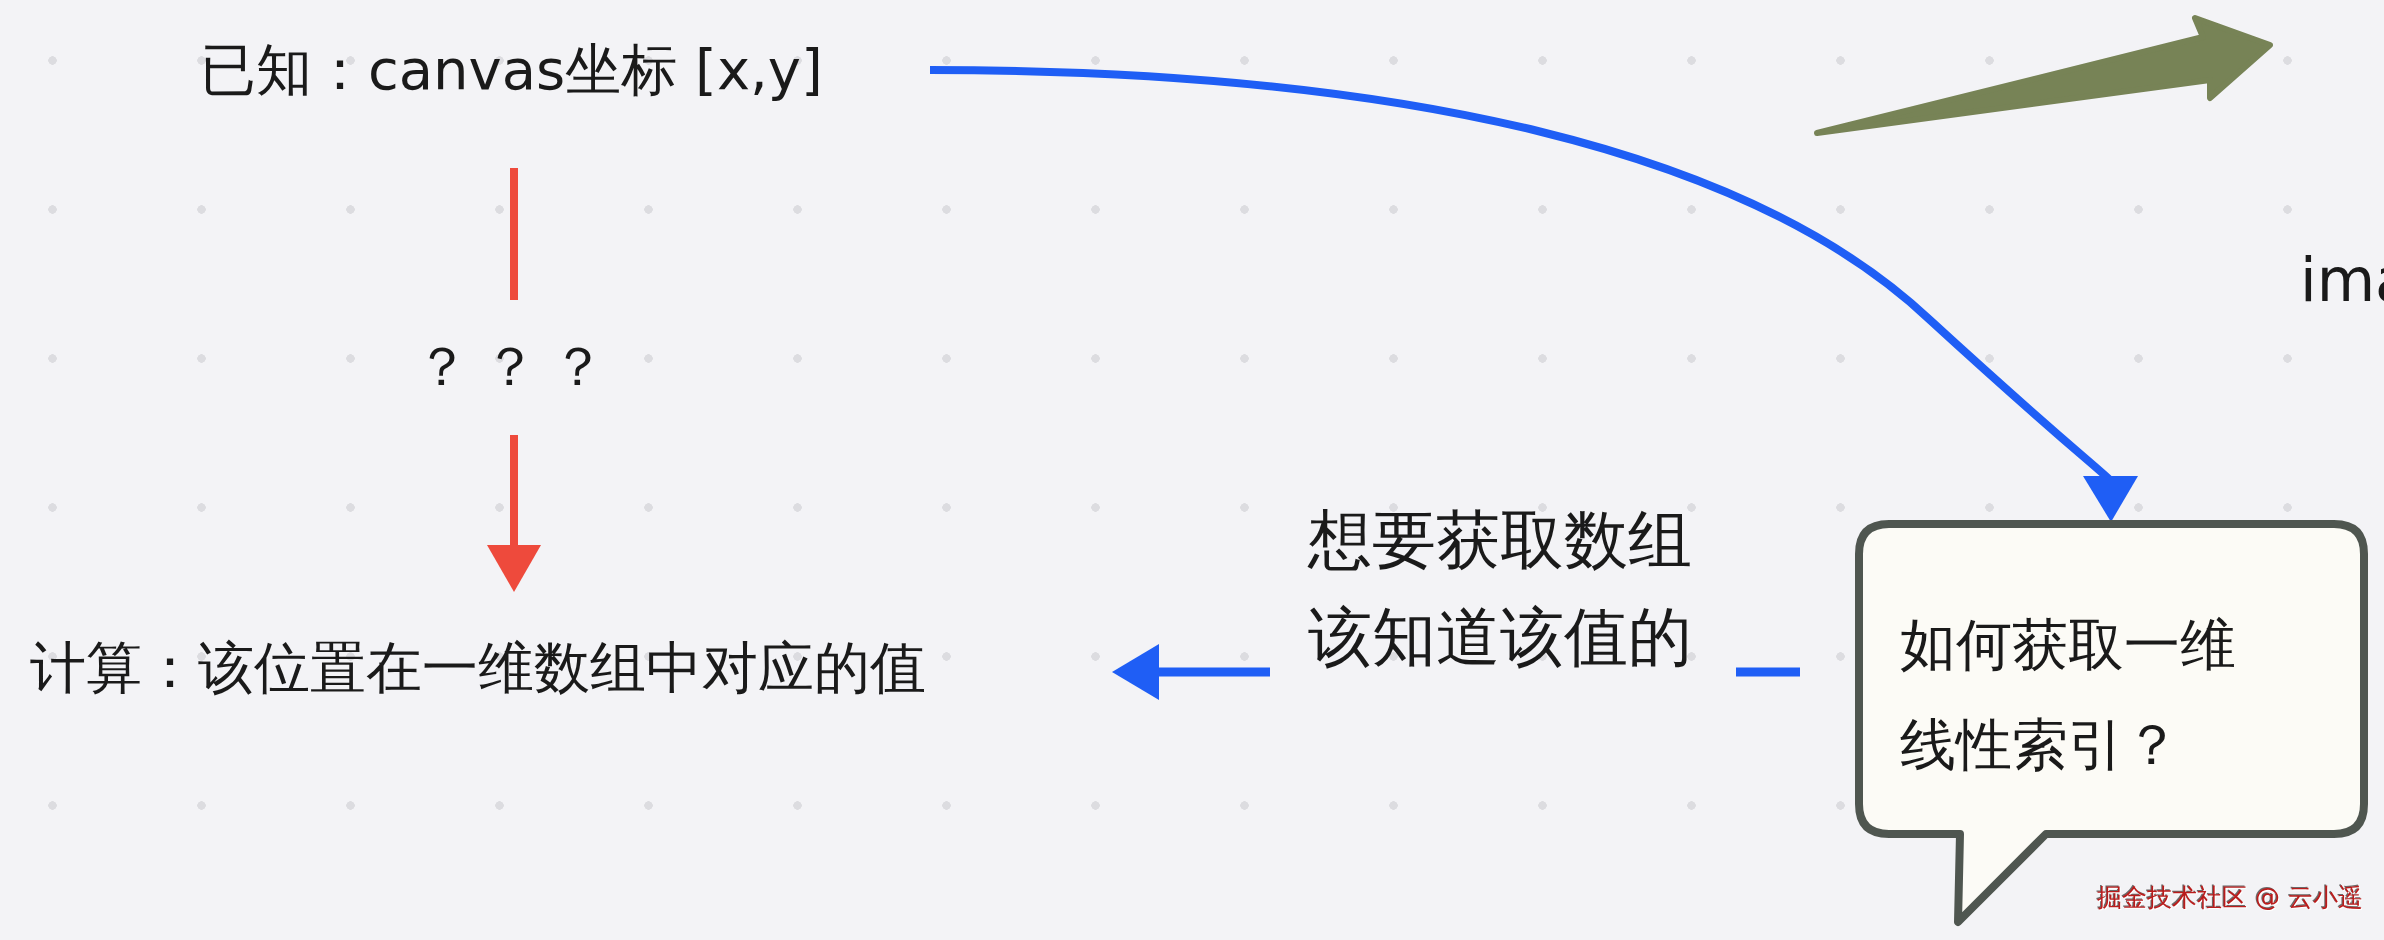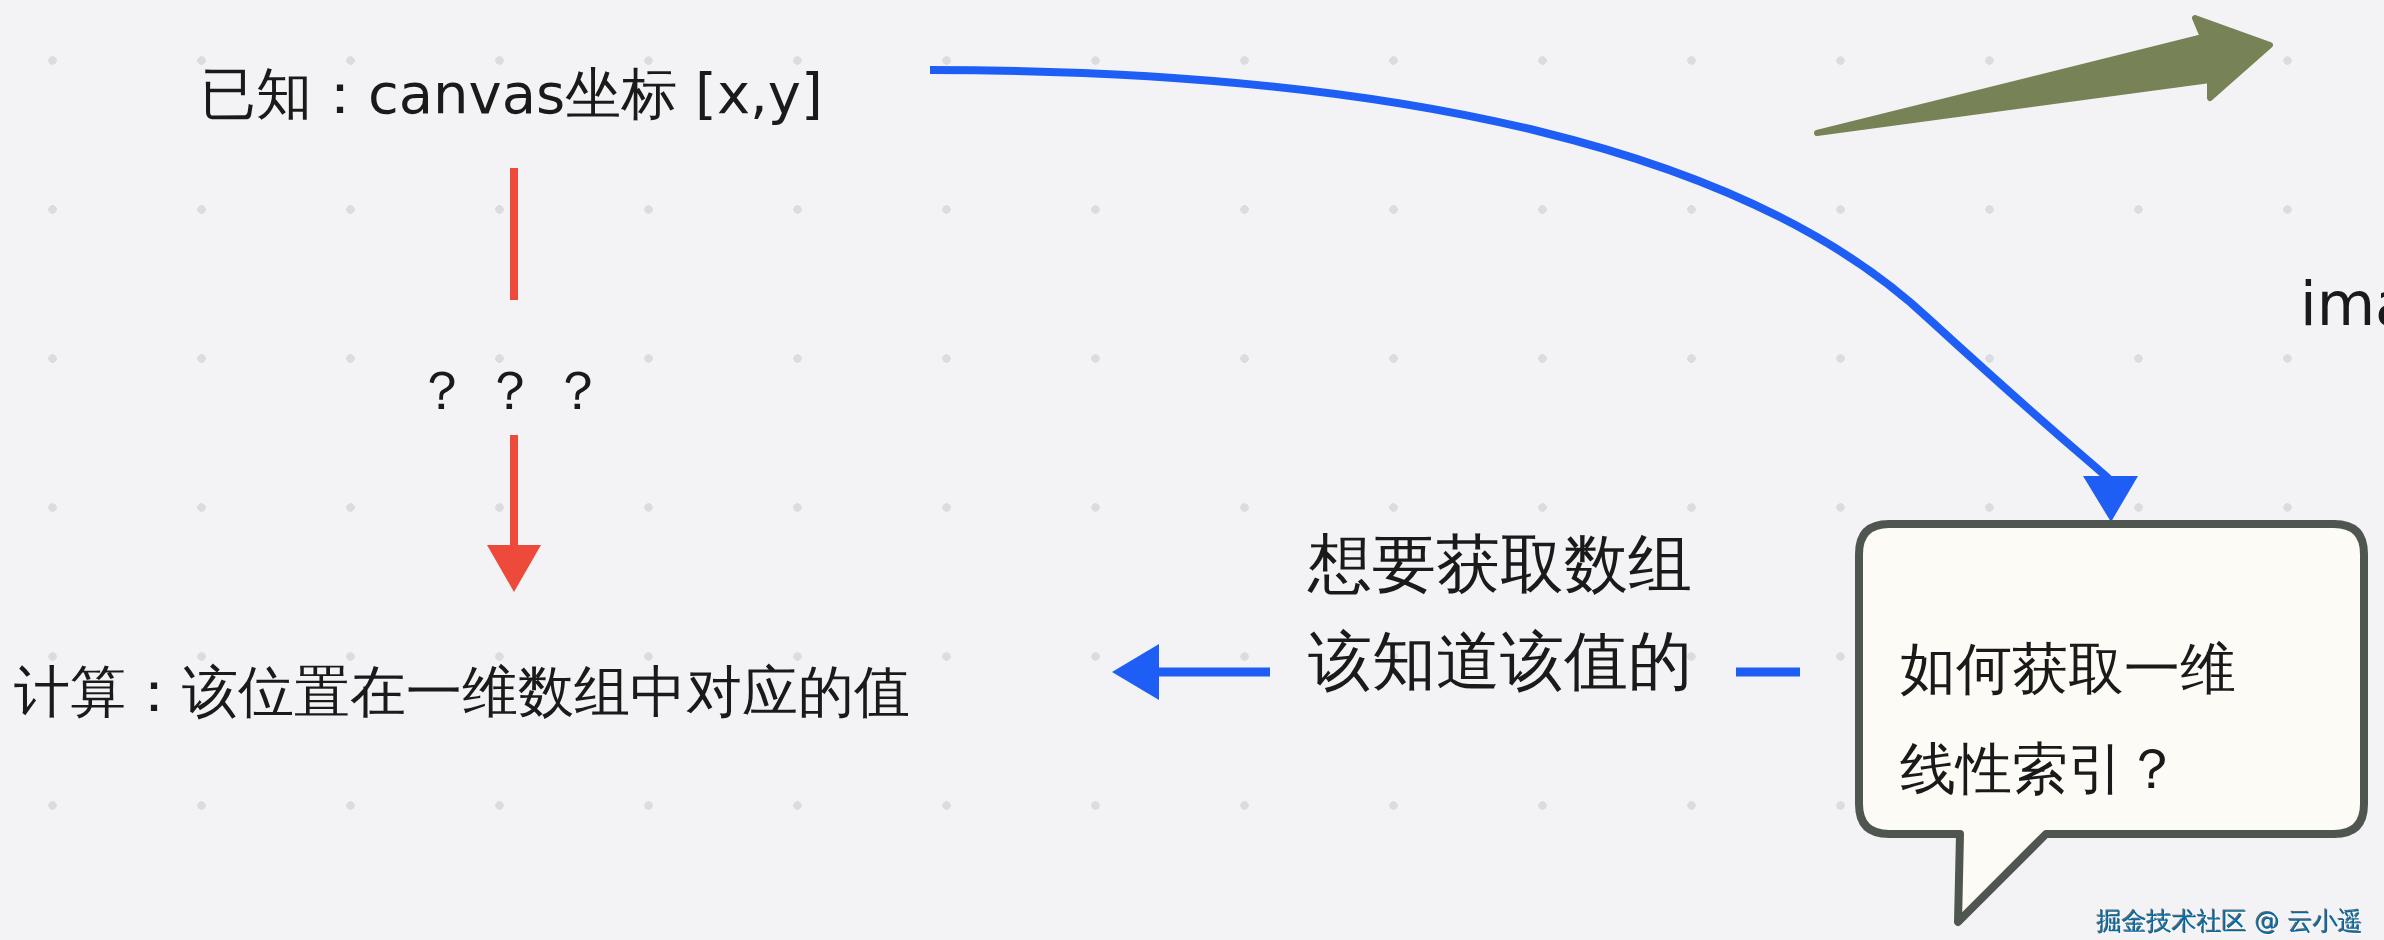--- a/index.html
+++ b/index.html
@@ -3,28 +3,28 @@
 <meta charset="utf-8">
 <style>
   html,body{margin:0;padding:0;}
   body{width:2384px;height:940px;overflow:hidden;background:#f3f3f6;position:relative;
        font-family:"DejaVu Sans","Liberation Sans",sans-serif;color:#1a1a1a;}
   .canvas{position:absolute;left:0;top:0;width:2384px;height:940px;
     background-color:#f3f3f6;
     background-image:radial-gradient(circle,#dcdce0 4px,transparent 4.5px);
     background-size:149px 149px;background-position:-22px -14px;}
   svg.layer{position:absolute;left:0;top:0;}
-  .txt{position:absolute;white-space:nowrap;font-size:56px;line-height:1;margin-top:24px;}
+  .txt{position:absolute;white-space:nowrap;font-size:56px;line-height:1;}
   .known{left:200px;top:42px;}
   .qmarks{left:415px;top:340px;font-size:54px;letter-spacing:14px;}
-  .calc{left:14px;top:640px;}
+  .calc{left:30px;top:640px;}
   .note{left:1308px;top:492px;font-size:64px;line-height:97px;white-space:normal;width:400px;}
   .ima{left:2300px;top:250px;font-size:60px;}
   .bubble-text{left:1900px;top:595px;width:420px;text-align:left;font-size:56px;line-height:100px;white-space:normal;}
-  .watermark{left:2097px;top:885px;font-size:25px;color:#0369a1;
+  .watermark{left:2097px;top:885px;font-size:25px;color:#b91c1c;
     text-shadow:1px 1px 0 #ffffff,-1px -1px 0 #6a6a6a;}
 </style>
 </head>
 <body>
 
 <div class="canvas"></div>
 
 <svg class="layer" width="2384" height="940" viewBox="0 0 2384 940">
 
   <line x1="514" y1="168" x2="514" y2="300" stroke="#ee4a3c" stroke-width="8"></line>

